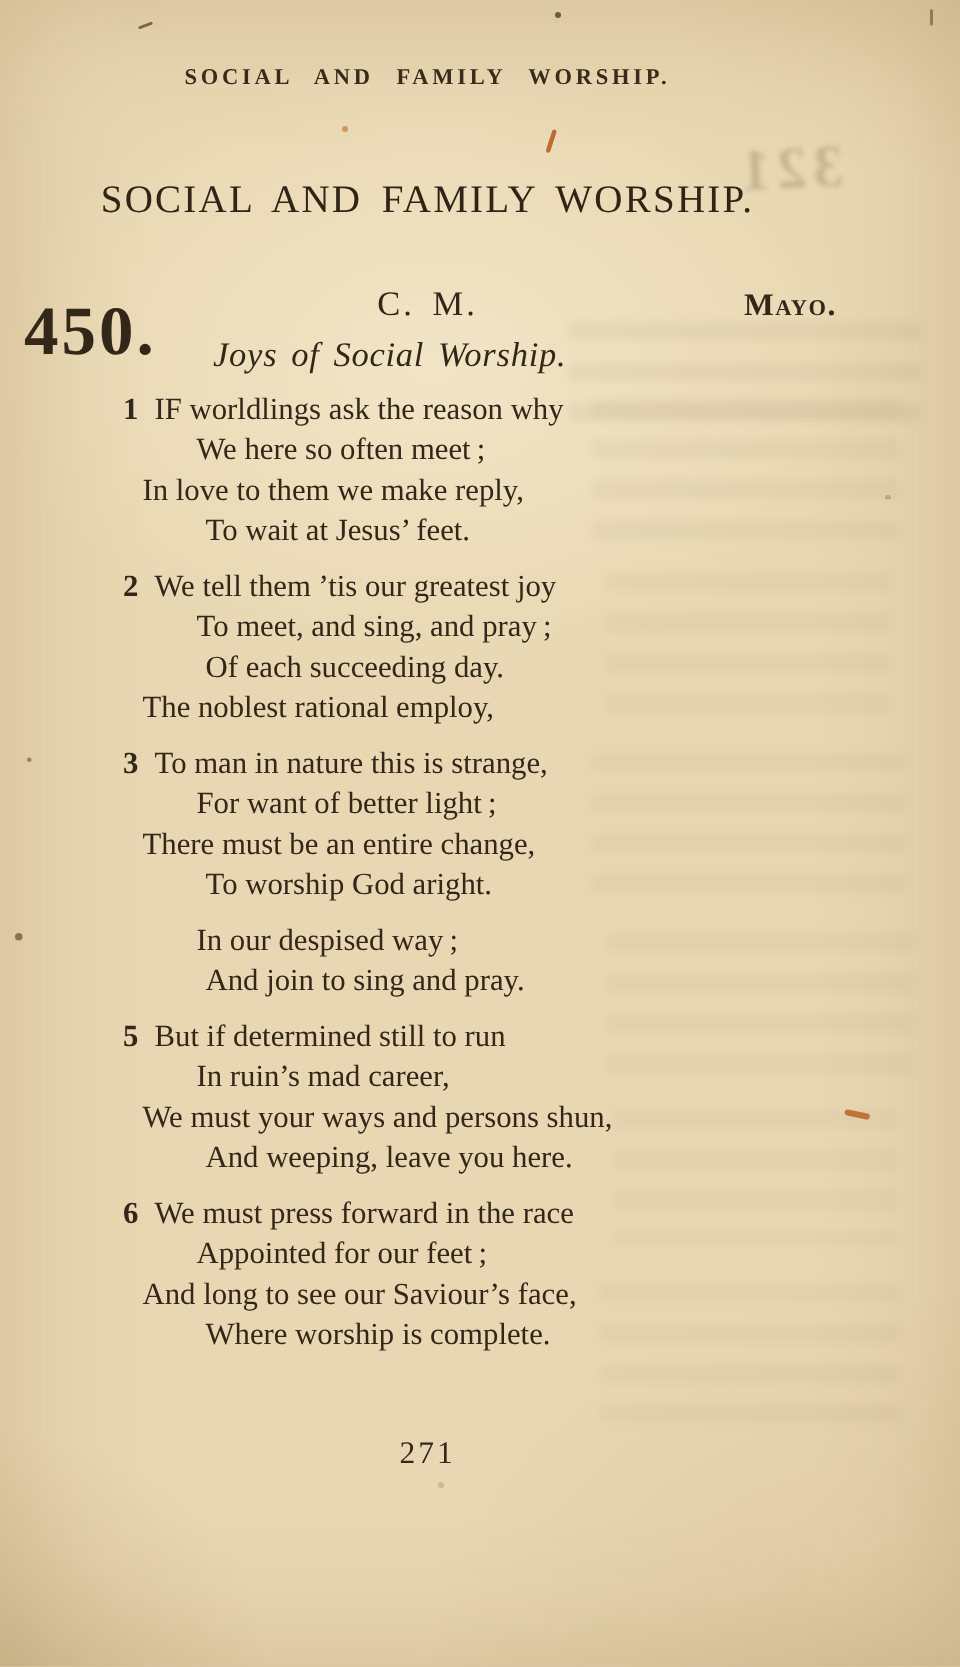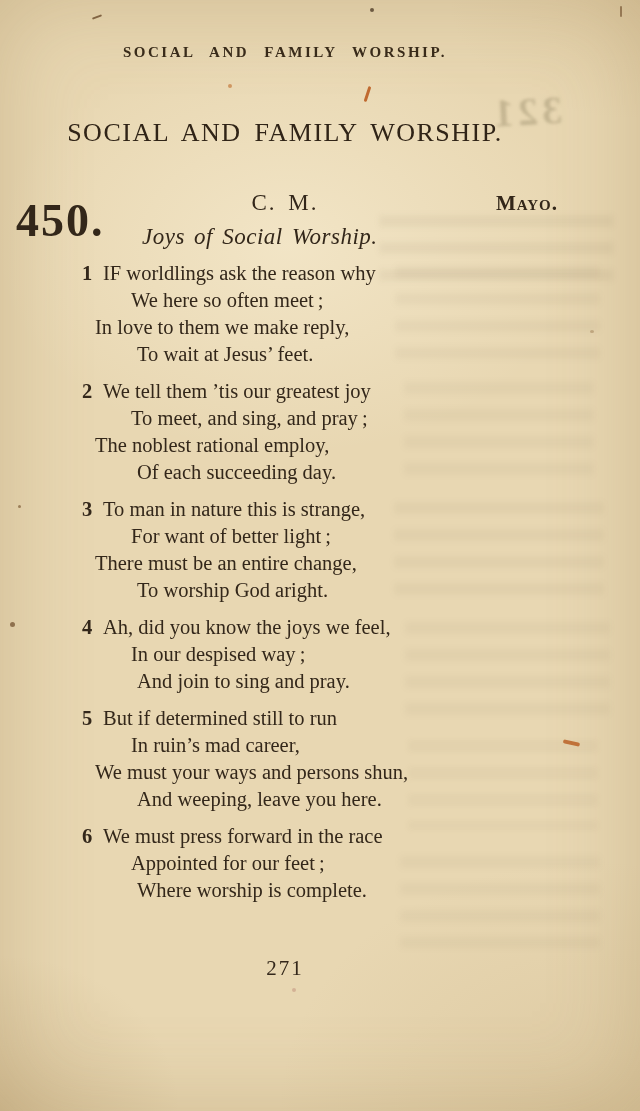--- a/index.html
+++ b/index.html
@@ -116,47 +116,47 @@
       <div class="verse">
         <div class="vline l1"><span class="vnum">1</span><span>IF worldlings ask the reason why</span></div>
         <div class="vline l2">We here so often meet ;</div>
         <div class="vline l3">In love to them we make reply,</div>
         <div class="vline l4">To wait at Jesus’ feet.</div>
       </div>
 
       <div class="verse">
         <div class="vline l1"><span class="vnum">2</span><span>We tell them ’tis our greatest joy</span></div>
         <div class="vline l2">To meet, and sing, and pray ;</div>
+        <div class="vline l4">Of each succeeding day.</div>
         <div class="vline l3">The noblest rational employ,</div>
-        <div class="vline l4">Of each succeeding day.</div>
       </div>
 
       <div class="verse">
         <div class="vline l1"><span class="vnum">3</span><span>To man in nature this is strange,</span></div>
         <div class="vline l2">For want of better light ;</div>
         <div class="vline l3">There must be an entire change,</div>
         <div class="vline l4">To worship God aright.</div>
       </div>
 
       <div class="verse">
-        <div class="vline l1"><span class="vnum">4</span><span>Ah, did you know the joys we feel,</span></div>
         <div class="vline l2">In our despised way ;</div>
         <div class="vline l4">And join to sing and pray.</div>
       </div>
 
       <div class="verse">
         <div class="vline l1"><span class="vnum">5</span><span>But if determined still to run</span></div>
         <div class="vline l2">In ruin’s mad career,</div>
         <div class="vline l3">We must your ways and persons shun,</div>
         <div class="vline l4">And weeping, leave you here.</div>
       </div>
 
       <div class="verse">
         <div class="vline l1"><span class="vnum">6</span><span>We must press forward in the race</span></div>
         <div class="vline l2">Appointed for our feet ;</div>
+        <div class="vline l3">And long to see our Saviour’s face,</div>
         <div class="vline l4">Where worship is complete.</div>
       </div>
 
     </div>
 
     <div class="page-number">271</div>
 
   </div>
 </div>
 

